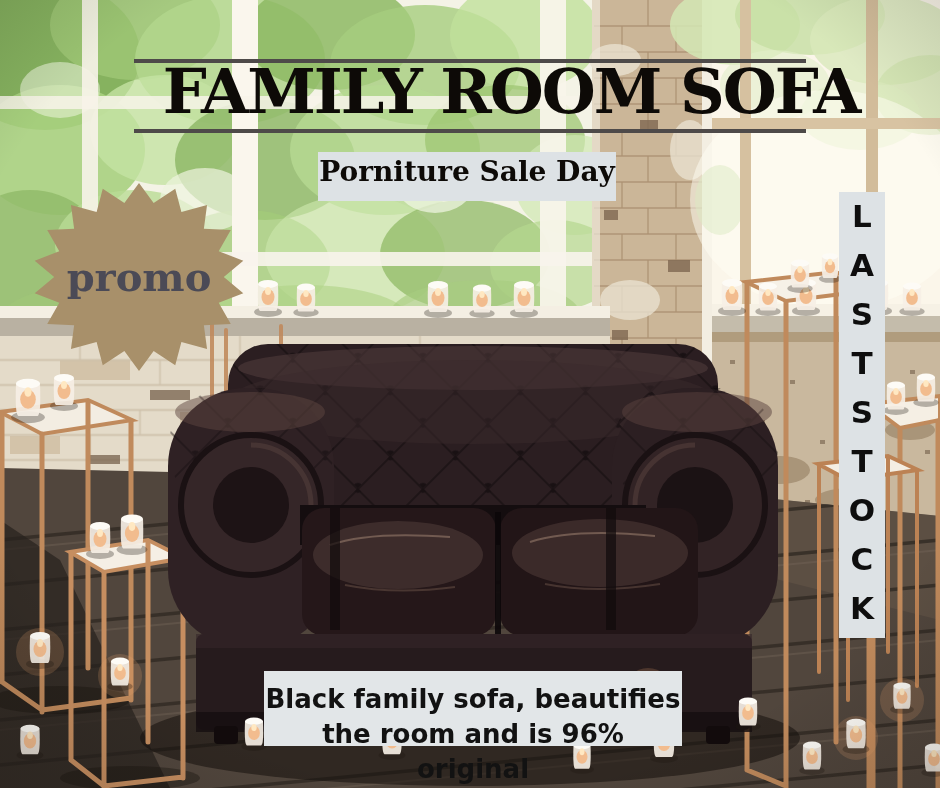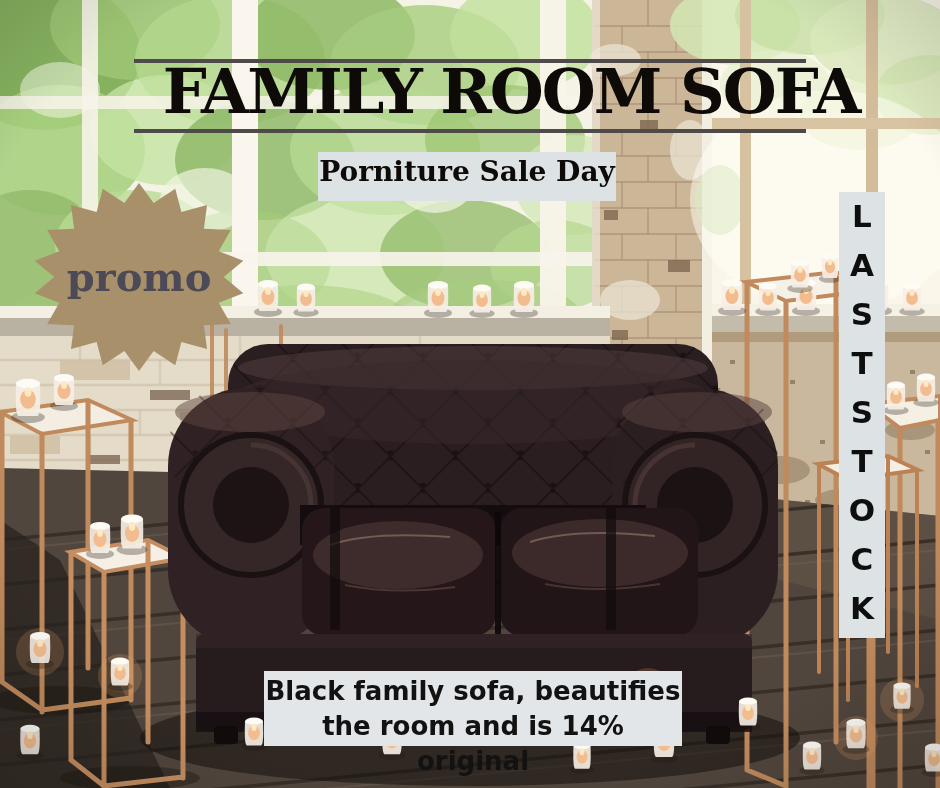--- a/index.html
+++ b/index.html
@@ -25,21 +25,21 @@
            10% 50%,0.8% 41.3%,12.4% 36.3%,6.7% 25%,19.4% 24.3%,17.9% 11.7%,30% 15.4%,
            32.9% 3%,43.1% 10.6%);}
   .badge-line1{font-size:40px;line-height:42px;}
   .badge-line2{font-size:40px;line-height:48px;}
   .side-banner{position:absolute;left:839px;top:192px;width:46px;height:446px;background:#dde2e5;
                display:flex;justify-content:center;box-sizing:border-box;padding-top:6px;}
   .side-banner span{writing-mode:vertical-rl;text-orientation:upright;
                     font-family:"DejaVu Sans",sans-serif;font-weight:700;font-size:31px;
                     letter-spacing:13px;color:#0e0e0e;}
   .caption{position:absolute;left:264px;top:671px;width:418px;height:75px;background:#e2e6e8;
-           box-sizing:border-box;padding-top:3px;text-align:center;color:#121212;
+           box-sizing:border-box;padding-top:11px;text-align:center;color:#121212;
            font-family:"DejaVu Sans",sans-serif;font-weight:700;font-size:26px;line-height:35px;}
 </style>
 </head>
 <body>
 
 <div class="canvas">
 
   <svg class="scene" viewBox="0 0 940 788" xmlns="http://www.w3.org/2000/svg">
     <defs>
       <pattern id="tuft" width="46" height="46" patternUnits="userSpaceOnUse" patternTransform="rotate(45)">
@@ -305,15 +305,15 @@
   <div class="badge">
     <div class="badge-line1">promo</div>
   </div>
 
   <div class="side-banner">
     <span>LASTSTOCK</span>
   </div>
 
   <div class="caption">
     <div>Black family sofa, beautifies</div>
-    <div>the room and is 14% original</div>
+    <div>the room and is 96% original</div>
   </div>
 </div>
 
 </body></html>

